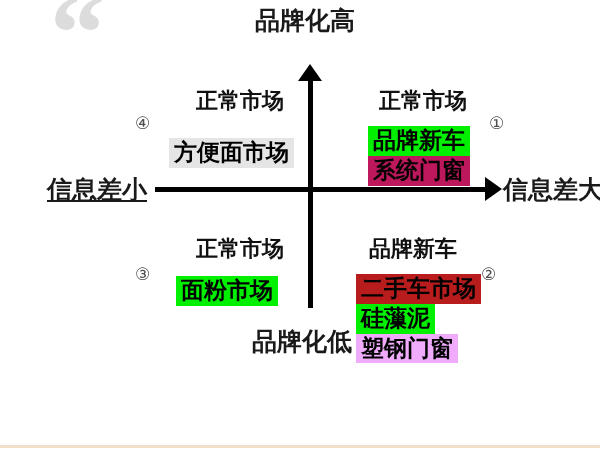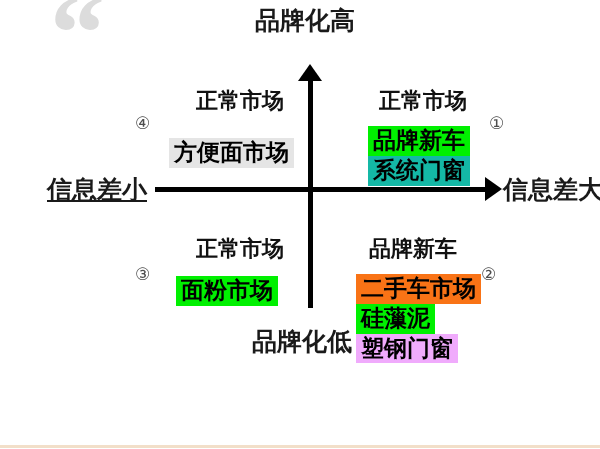--- a/index.html
+++ b/index.html
@@ -147,32 +147,32 @@
   <div class="abs quad-title" id="title-q4">正常市场</div>
   <div class="abs quad-num" id="num-4">④</div>
   <div class="abs hl-group" id="hl-q4">
     <div class="hl-line" style="background: #e5e5e5;">方便面市场</div>
   </div>
 
   <div class="abs quad-title" id="title-q1">正常市场</div>
   <div class="abs quad-num" id="num-1">①</div>
   <div class="abs hl-group" id="hl-q1">
     <div class="hl-line" style="background: rgb(0, 240, 0);">品牌新车</div>
-    <div class="hl-line" style="background: #14b8a6;">系统门窗</div>
+    <div class="hl-line" style="background: #be185d;">系统门窗</div>
   </div>
 
   <div class="abs quad-title" id="title-q3">正常市场</div>
   <div class="abs quad-num" id="num-3">③</div>
   <div class="abs hl-group" id="hl-q3">
     <div class="hl-line" style="background: rgb(0, 240, 0);">面粉市场</div>
   </div>
 
   <div class="abs quad-title" id="title-q2">品牌新车</div>
   <div class="abs quad-num" id="num-2">②</div>
   <div class="abs hl-group" id="hl-q2">
-    <div class="hl-line" style="background: #f97316;">二手车市场</div>
+    <div class="hl-line" style="background: #b91c1c;">二手车市场</div>
     <div class="hl-line" style="background: rgb(0, 240, 0);">硅薻泥</div>
     <div class="hl-line" style="background: #f0abfc;">塑钢门窗</div>
   </div>
 
   <div class="abs" id="bottom-rule" style="background: rgb(242, 223, 201);"></div>
 
 </div>
 
 </body></html>

